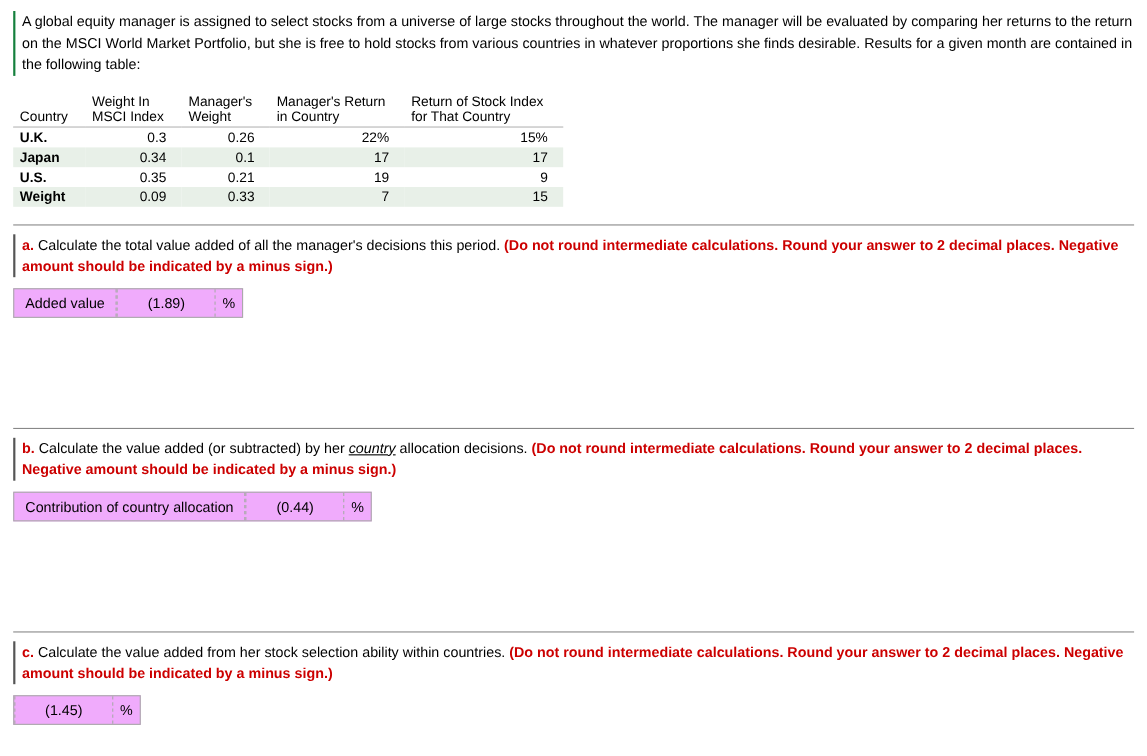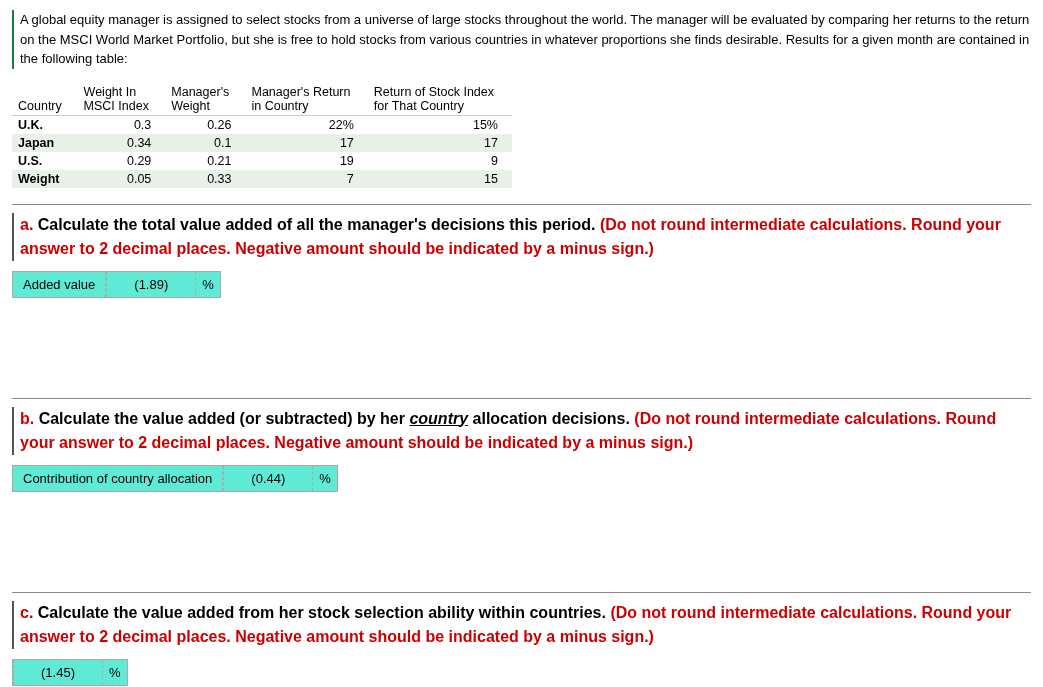--- a/index.html
+++ b/index.html
@@ -54,44 +54,43 @@
     .data-table tbody td {
       text-align: right;
     }
 
     .data-table tbody td:first-child {
       text-align: left;
       font-weight: bold;
     }
 
     .section-text {
-      font-size: 16px;
+      font-size: 13px;
       line-height: 1.5;
       margin-bottom: 10px;
       border-left: 2px solid #555;
       padding-left: 6px;
-      font-weight: bold;
     }
 
     .section-text strong {
       color: #c00;
     }
 
     .section-text em {
       font-style: italic;
       text-decoration: underline;
     }
 
     .answer-row {
       display: flex;
       align-items: flex-start;
       border: 1px solid #aaa;
       width: fit-content;
       margin-bottom: 6px;
-      background: #5eead4;
+      background: #f0abfc;
     }
 
     .answer-label {
       padding: 5px 10px;
       font-size: 13px;
       border-right: 1px dashed #aaa;
       white-space: nowrap;
     }
 
     .answer-value {
@@ -147,28 +146,28 @@
       </tr>
       <tr>
         <td>Japan</td>
         <td>0.34</td>
         <td>0.1</td>
         <td>17</td>
         <td>17</td>
       </tr>
       <tr>
         <td>U.S.</td>
-        <td>0.29</td>
+        <td>0.35</td>
         <td>0.21</td>
         <td>19</td>
         <td>9</td>
       </tr>
       <tr>
         <td>Weight</td>
-        <td>0.05</td>
+        <td>0.09</td>
         <td>0.33</td>
         <td>7</td>
         <td>15</td>
       </tr>
     </tbody>
 </table>
 
 <hr class="divider-line">
 
 <div class="section-block">

